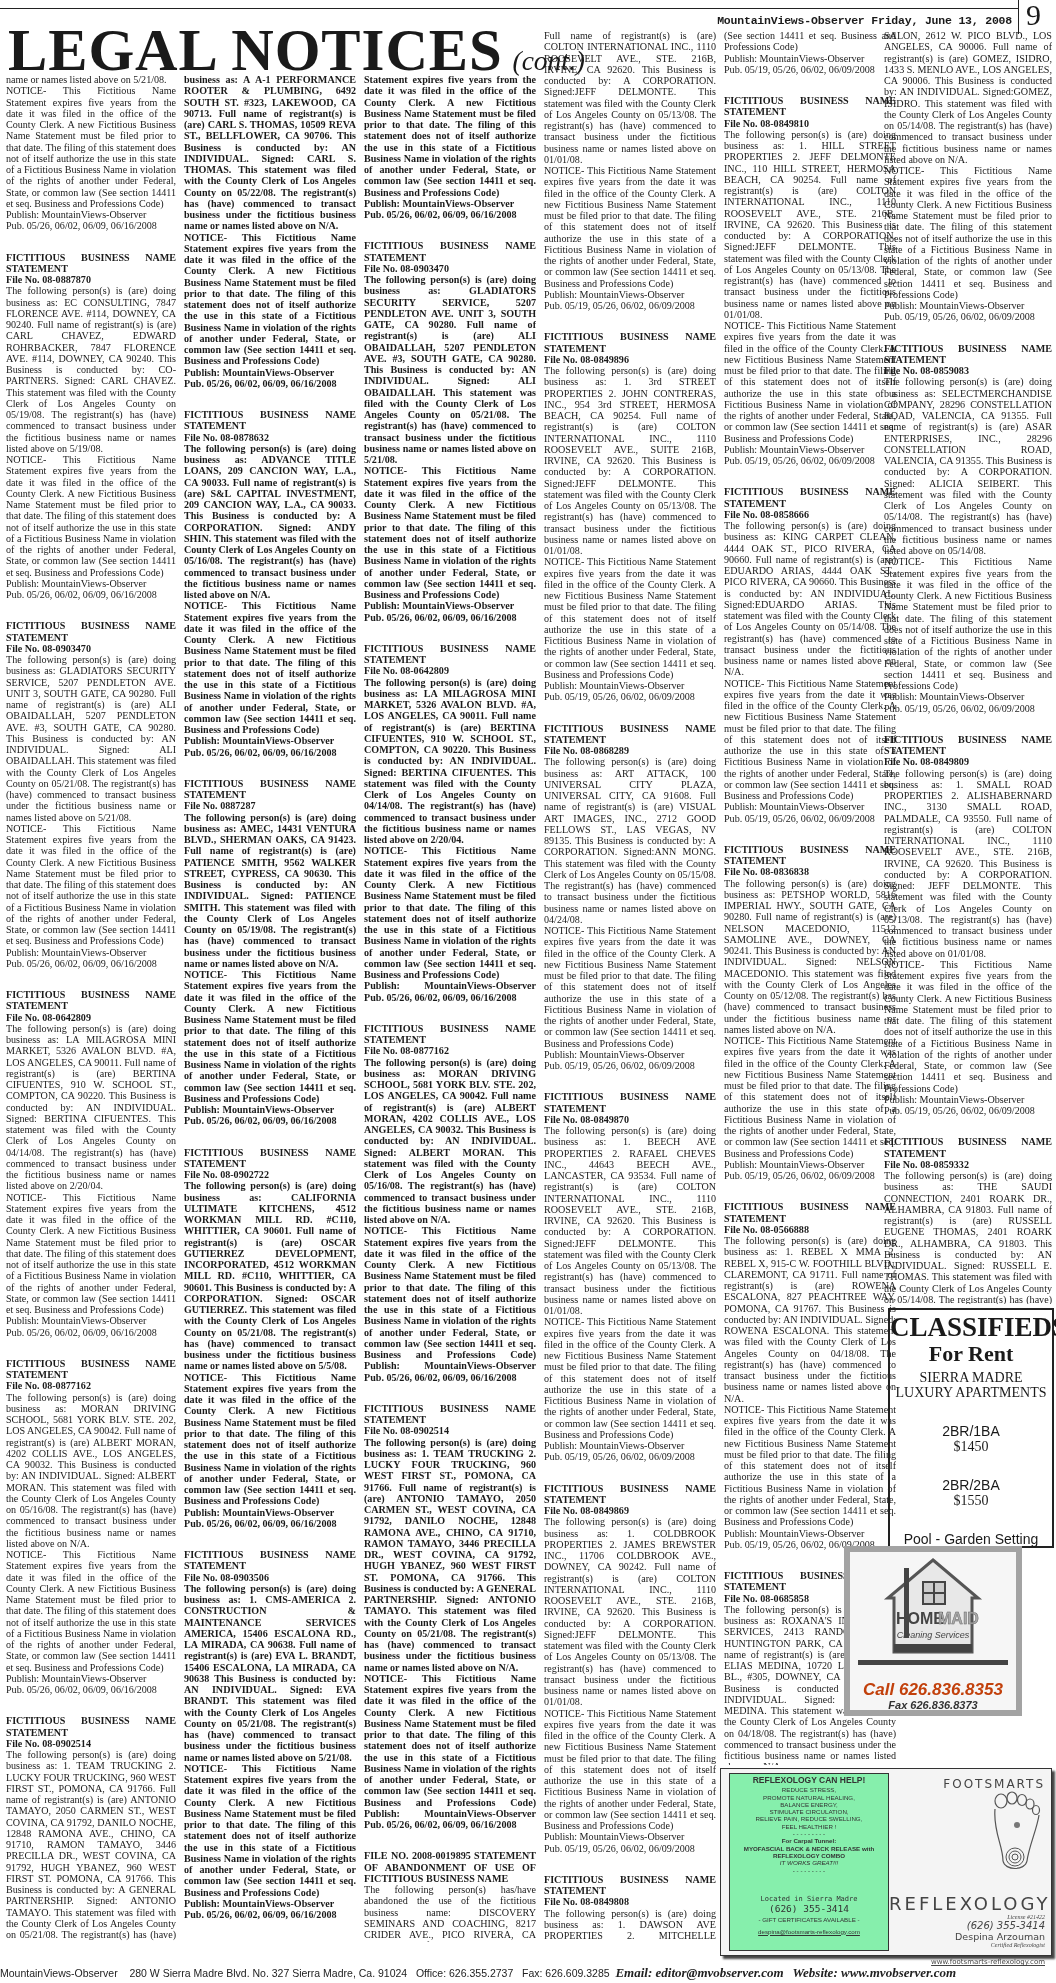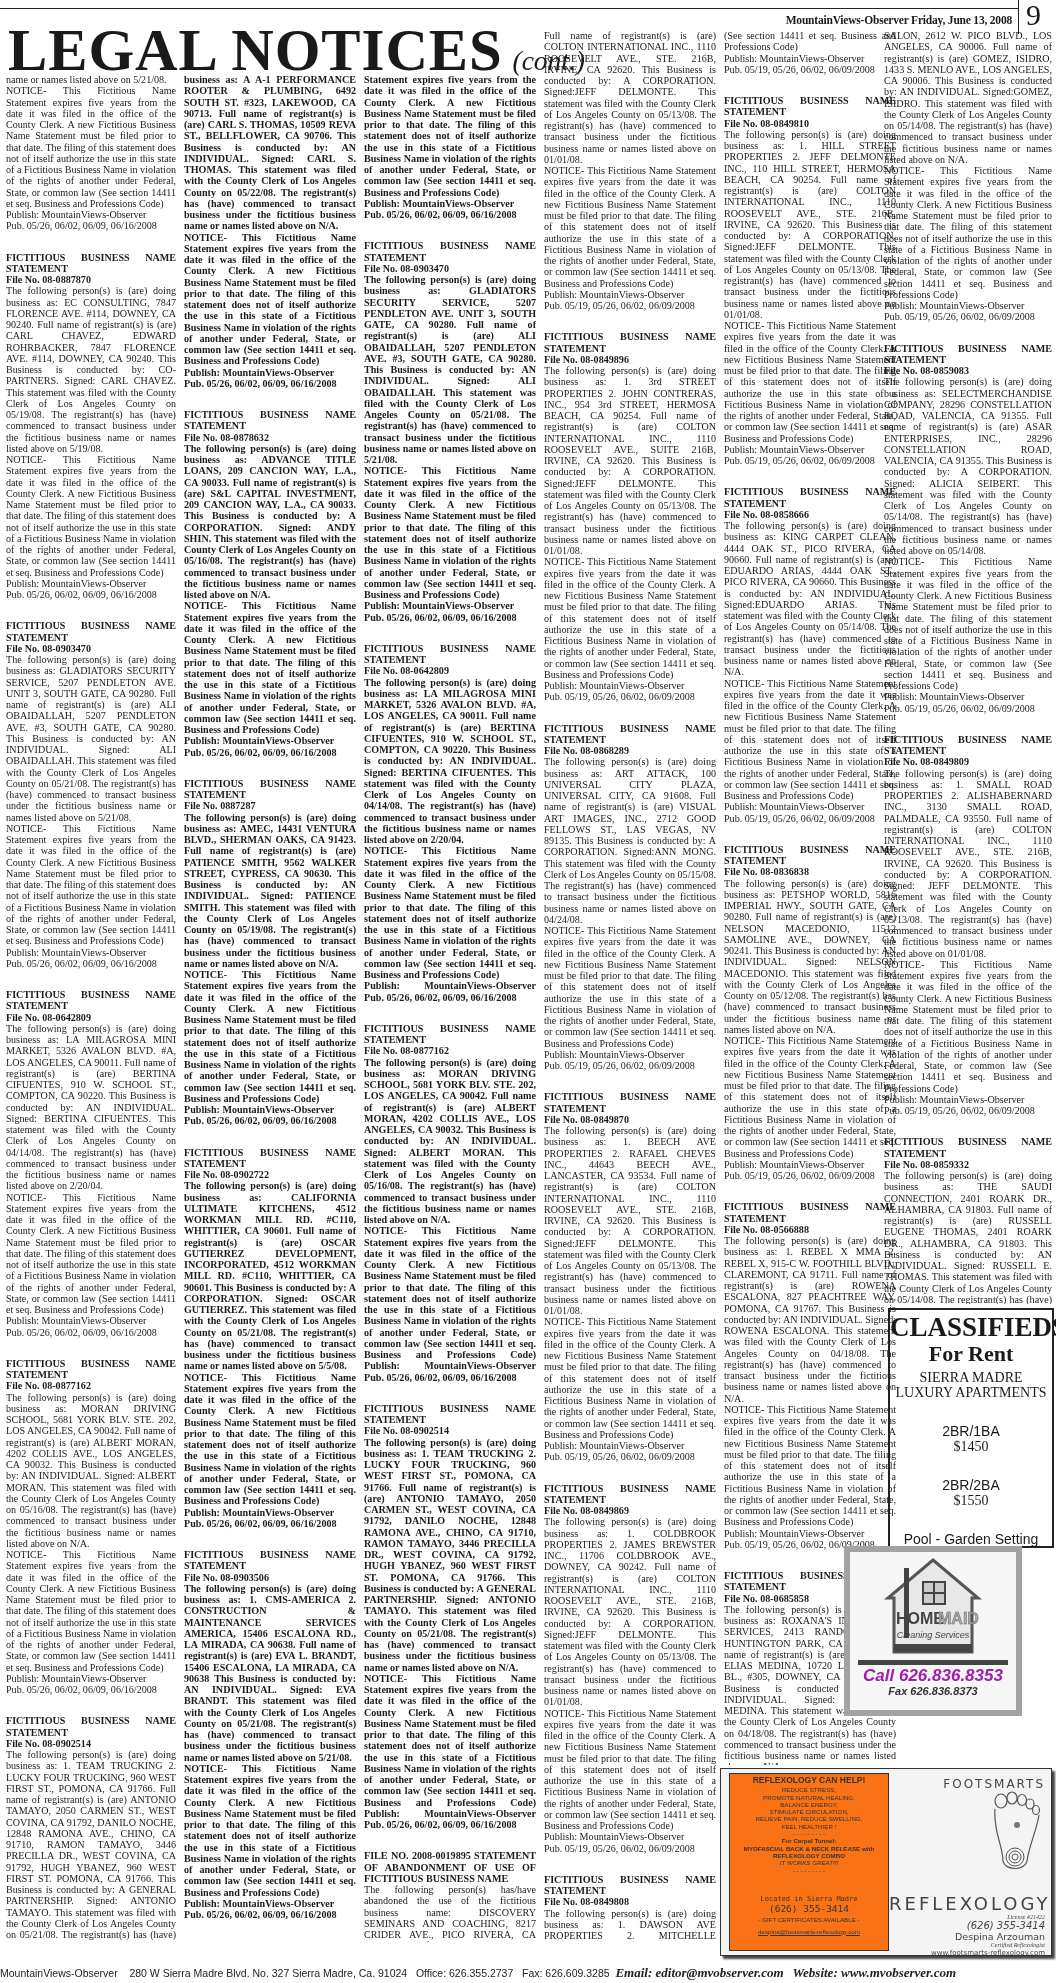--- a/index.html
+++ b/index.html
@@ -1,21 +1,21 @@
 <!DOCTYPE html>
 <html><head>
 <meta charset="utf-8">
 <style>
   html, body { margin:0; padding:0; background:#fff; }
   body { width:1056px; height:1983px; position:relative; overflow:hidden; color:#1a1a1a;
          font-family:"Liberation Serif", "DejaVu Serif", serif; }
   .topline { position:absolute; left:0; top:8px; width:1018px; height:1px; background:#222; }
   .pagenum-rule { position:absolute; left:1018px; top:0; width:1px; height:34px; background:#222; }
   .pagenum { position:absolute; left:1026px; top:0px; font-size:30px; line-height:30px; font-family:"Liberation Serif", serif; }
-  .masthead { position:absolute; right:44px; top:14px; font-family:Liberation Serif, serif; font-weight:bold; font-size:11.5px; letter-spacing:-0.2px; }
+  .masthead { position:absolute; right:44px; top:14px; font-family:Liberation Mono, monospace; font-weight:bold; font-size:11.5px; letter-spacing:-0.2px; }
   .title { position:absolute; left:8px; top:22px; font-family:"Liberation Serif", serif; font-weight:bold; font-size:60px; line-height:56px; letter-spacing:1px; transform:scaleX(0.98); transform-origin:left; }
   .title .cont { font-weight:normal; font-style:italic; font-size:28px; letter-spacing:0; margin-left:10px; }
   .col { position:absolute; font-size:10.1px; line-height:11.25px; text-align:justify; overflow:hidden; }
   .col p { margin:0; }
   .col .h { font-weight:bold; text-transform:uppercase; margin-top:20px; }
   .col .b { font-weight:bold; }
   .c1 { left:6px;   top:74px;  width:170px; height:1868px; }
   .c2 { left:184px; top:74px;  width:172px; height:1868px; }
   .c3 { left:364px; top:74px;  width:172px; height:1868px; }
   .c4 { left:544px; top:30px;  width:172px; height:1912px; }
@@ -24,38 +24,38 @@
   .c6 .inner { margin-top:16px; }
   
   .classified { position:absolute; left:888px; top:1308px; width:162px; height:236px; border:2px solid #222; text-align:center; }
   .classified .ct { font-family:"Liberation Serif", serif; font-weight:bold; font-size:27px; line-height:30px; margin-top:2px; }
   .classified .fr { font-family:"Liberation Serif", serif; font-weight:bold; font-size:22px; line-height:24px; }
   .classified .sa { font-family:Liberation Serif, serif; font-size:14px; line-height:15px; margin-top:4px; }
   .classified .pr { font-family:"Liberation Sans", sans-serif; font-size:14px; line-height:15px; margin-top:24px; }
   
   .homemaid { position:absolute; left:844px; top:1546px; width:166px; height:158px; border:6px solid #a3a3a3; background:#f6f6f6; text-align:center; }
   .homemaid svg { display:block; margin:4px auto 0; }
-  .homemaid .call { font-family:"Liberation Sans", sans-serif; font-weight:bold; font-style:italic; font-size:17px; line-height:18px; color:#a21caf; margin-top:2px; }
+  .homemaid .call { font-family:"Liberation Sans", sans-serif; font-weight:bold; font-style:italic; font-size:17px; line-height:18px; color:#c2410c; margin-top:16px; }
   .homemaid .fax { font-family:"Liberation Sans", sans-serif; font-weight:bold; font-style:italic; font-size:11px; color:#333; }
   .homemaid .bar { width:150px; height:5px; background:#444; margin:4px auto 0; }
   
   .foots { position:absolute; left:720px; top:1768px; width:330px; height:186px; border:1px solid #333; background:#f4f4f4; box-shadow:3px 3px 2px #444; }
-  .foots .left { position:absolute; left:8px; top:4px; width:158px; height:176px; border:1px solid #333; background:#f97316; text-align:center; font-family:"Liberation Sans", sans-serif; font-size:6.2px; line-height:7.3px; color:#333; }
+  .foots .left { position:absolute; left:8px; top:4px; width:158px; height:176px; border:1px solid #333; background:#86efac; text-align:center; font-family:"Liberation Sans", sans-serif; font-size:6.2px; line-height:7.3px; color:#333; }
   .foots .left .hd { font-weight:bold; font-size:8.5px; margin:3px 0 2px; }
   .foots .left .loc { font-family:"DejaVu Sans Mono", monospace; font-size:7px; margin-top:22px; }
   .foots .left .ph { font-family:"DejaVu Sans Mono", monospace; font-size:9.5px; margin-top:2px; }
   .foots .left .em { text-decoration:underline; margin-top:4px; }
   .foots .right { position:absolute; left:168px; top:4px; width:156px; height:176px; text-align:right; font-family:"DejaVu Sans", sans-serif; color:#444; }
   .foots .right .brand { font-size:12px; letter-spacing:2px; margin-top:4px; }
   .foots .right .rx { font-size:18px; letter-spacing:3px; margin-top:18px; }
   .foots .right .lic { font-family:"Liberation Serif", serif; font-style:italic; font-size:6px; }
   .foots .right .ph2 { font-size:10px; font-style:italic; }
   .foots .right .nm { font-size:9.5px; }
   .foots .right .cr { font-family:"Liberation Serif", serif; font-style:italic; font-size:6px; }
-  .foots .right .web { font-size:7px; text-decoration:underline; margin-top:1px; }
+  .foots .right .web { font-size:7px; text-decoration:underline; margin-top:10px; }
   
   .footer { position:absolute; left:0; top:1962px; width:1056px; height:21px; white-space:nowrap; font-family:"Liberation Sans", sans-serif; font-size:10.5px; line-height:21px; color:#222; }
   .footer .email, .footer .web { font-family:"Liberation Serif", serif; font-style:italic; font-weight:bold; font-size:13px; }
 </style>
 </head>
 <body>
 
 <div class="topline"></div>
 <div class="pagenum-rule"></div>
 <div class="pagenum">9</div>

